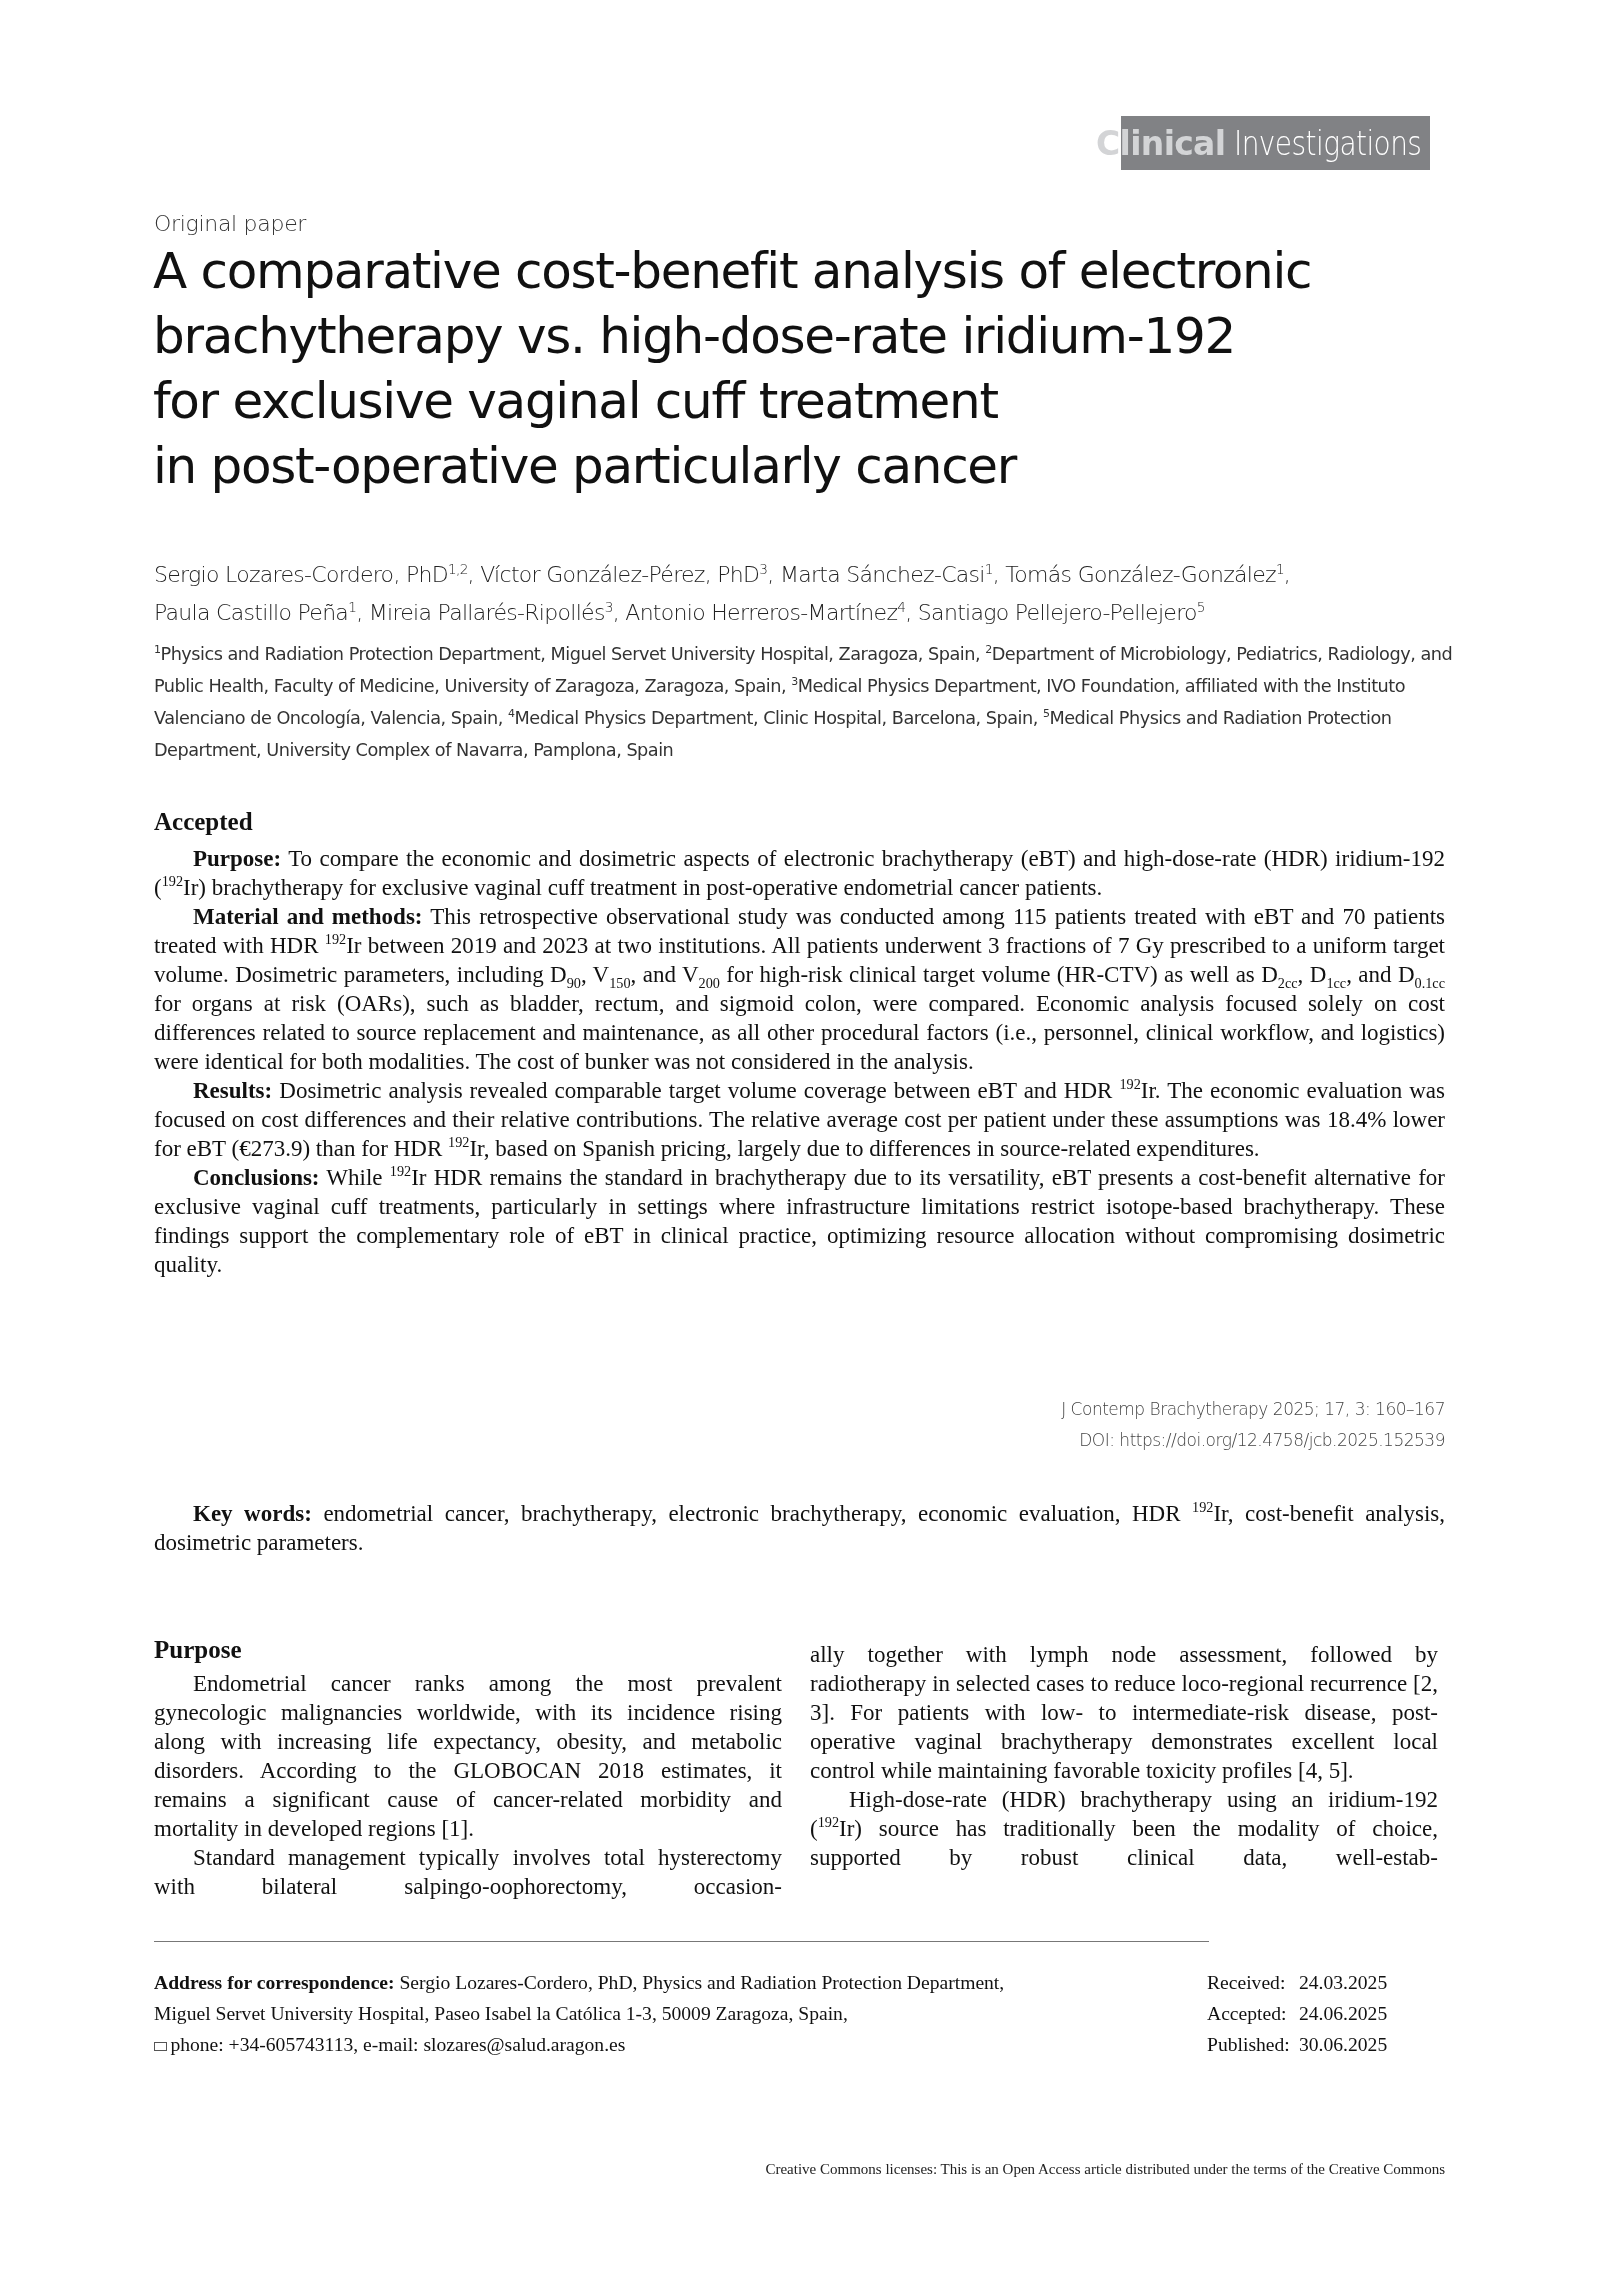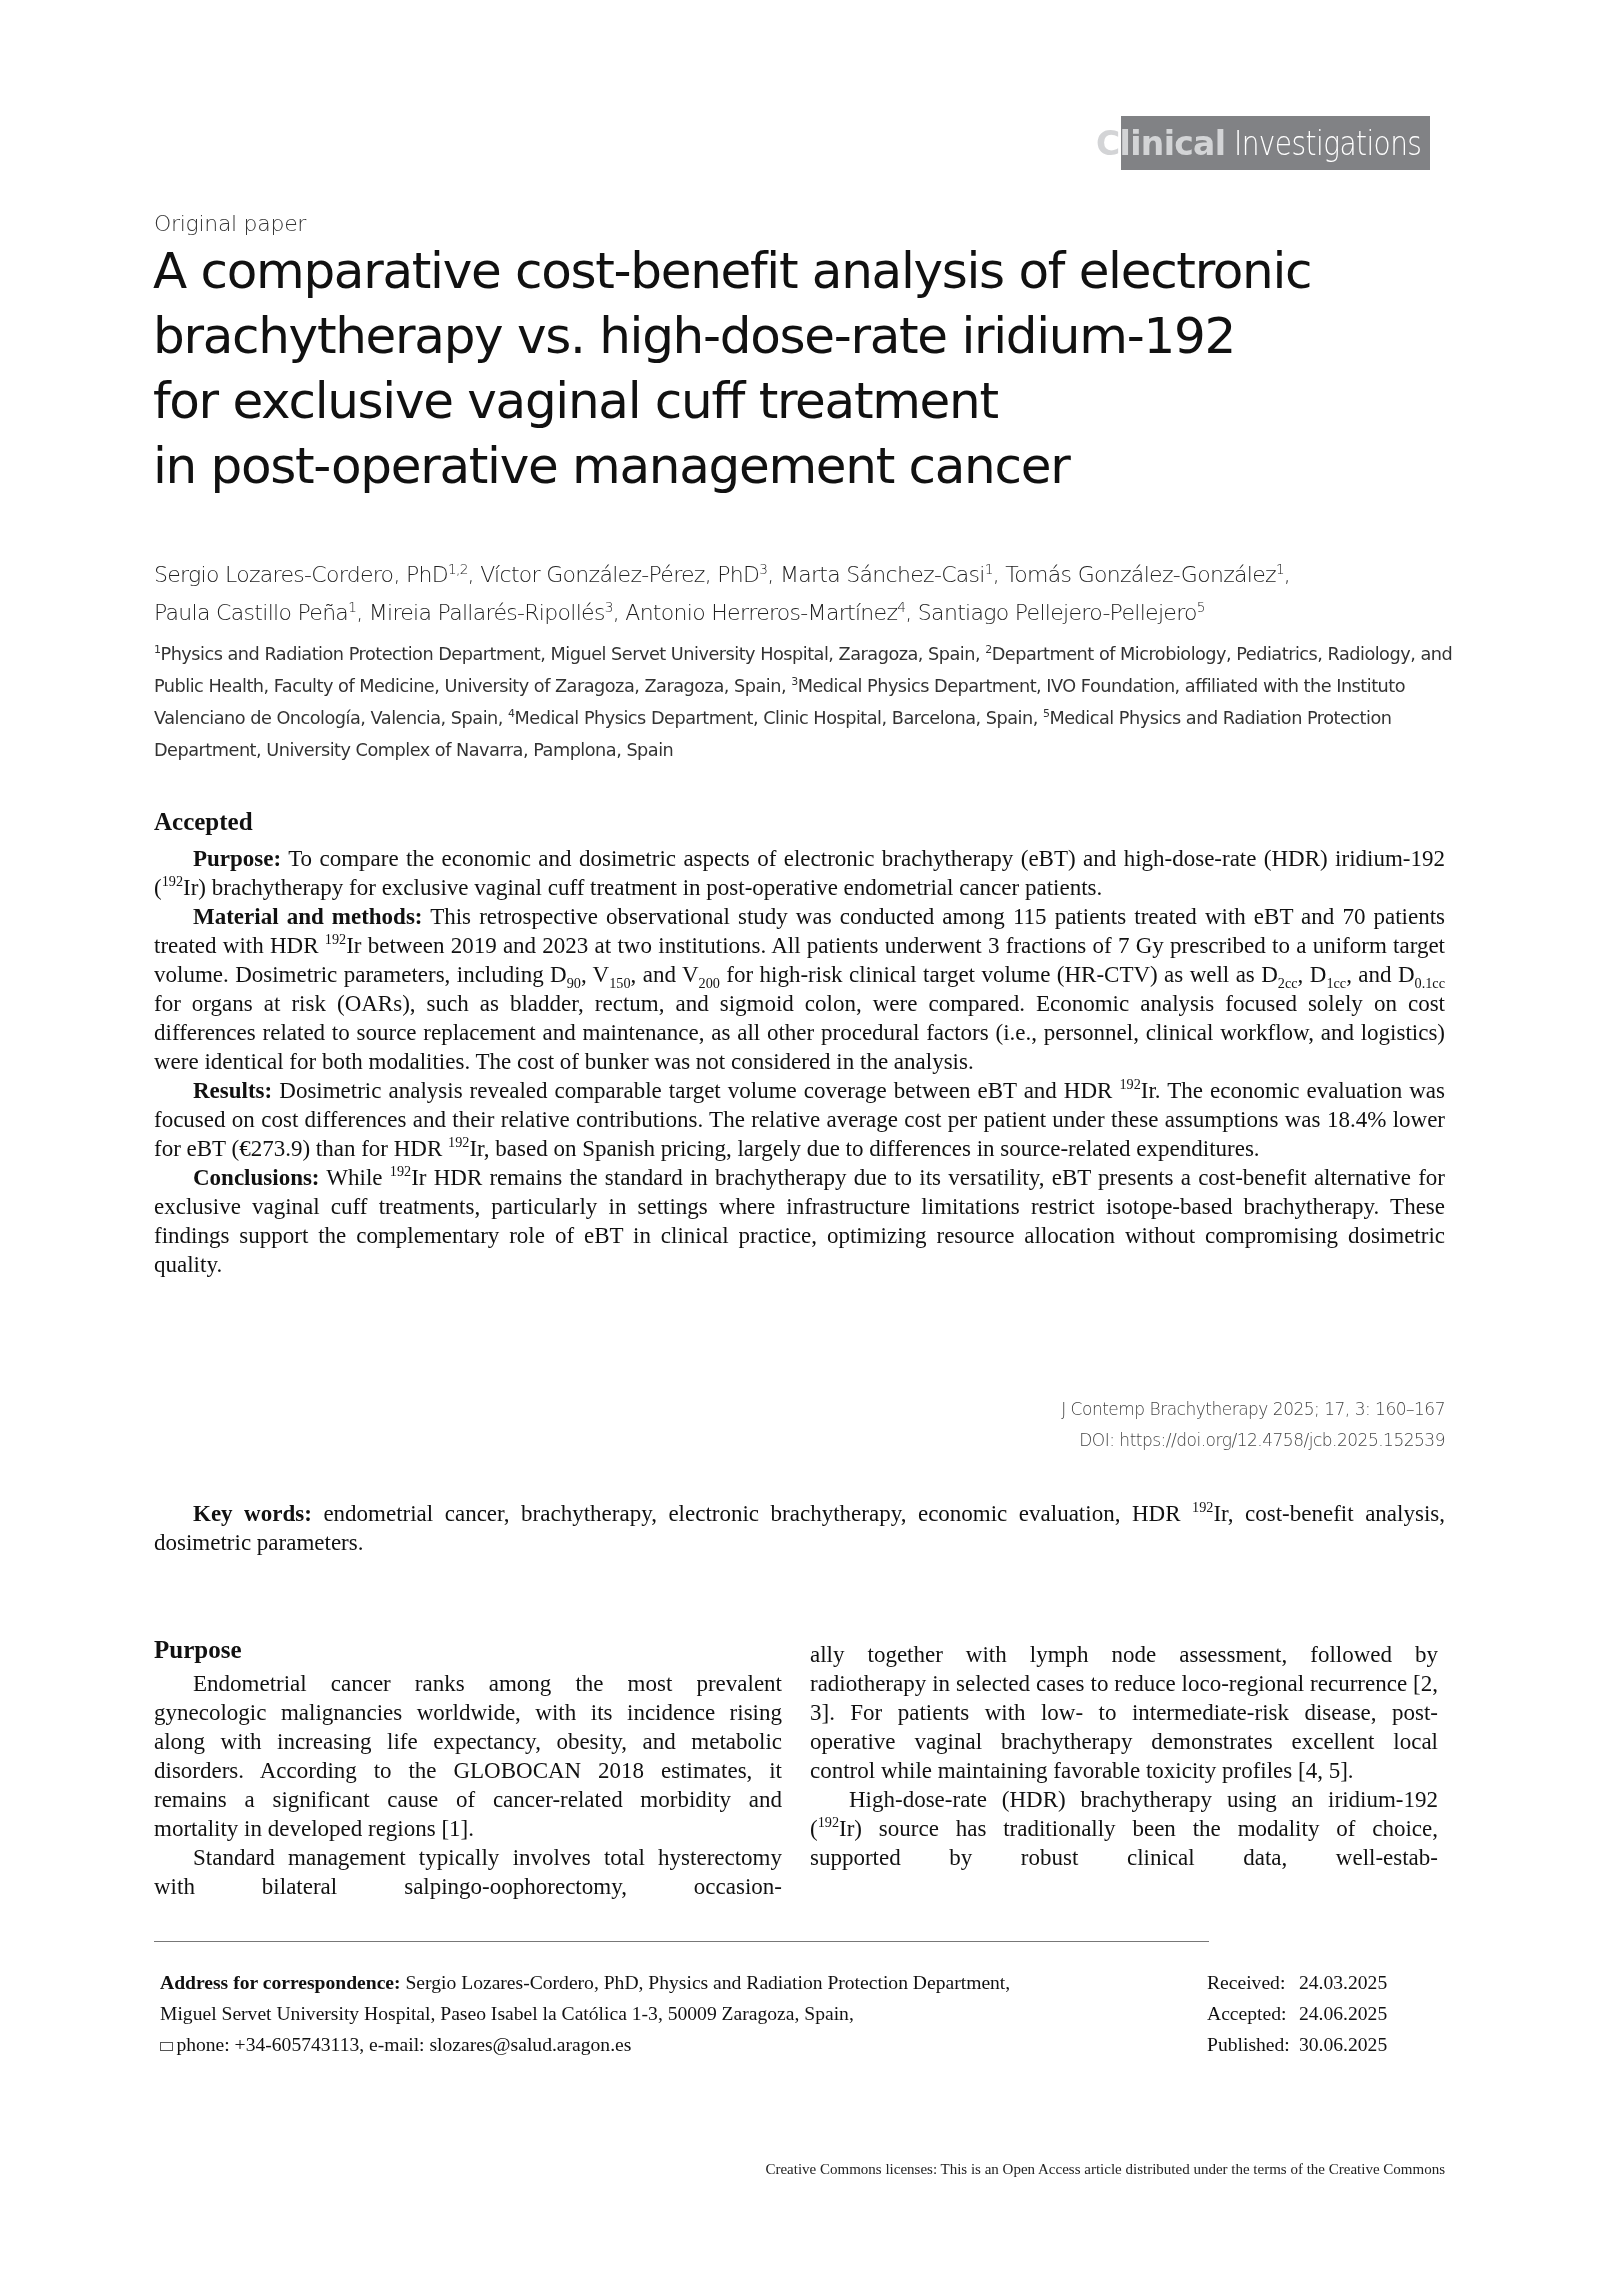--- a/index.html
+++ b/index.html
@@ -38,21 +38,21 @@
   .sec-head { position: absolute; left: 154px; top: 1636px; font-family: "Liberation Serif", serif; font-weight: bold; font-size: 25px; }
   .col { position: absolute; top: 1669px; width: 628px; font-family: "Liberation Serif", serif; font-size: 23px;
          line-height: 29px; text-align: justify; }
   .col p { margin: 0; text-indent: 39px; }
   .col p.cont { text-indent: 0; }
   .col-left { left: 154px; }
   .col-right { left: 810px; }
 
   .rule { position: absolute; left: 154px; top: 1941px; width: 1055px; height: 1.3px; background: #777; }
 
-  .corr { position: absolute; left: 160px; top: 1967px; width: 1021px; font-family: "Liberation Serif", serif;
+  .corr { position: absolute; left: 154px; top: 1967px; width: 1021px; font-family: "Liberation Serif", serif;
           font-size: 19.6px; line-height: 31px; }
   .corr b { font-weight: bold; }
   .dates { position: absolute; left: 1207px; top: 1967px; font-family: "Liberation Serif", serif; font-size: 19.6px; line-height: 31px; }
   .dates .row { display: flex; }
   .dates .lbl { width: 92px; }
   .env { display: inline-block; width: 10.5px; height: 7.9px; border: 0.7px solid #555; margin-right: 3.9px; vertical-align: middle; position: relative; }
 
   .license { position: absolute; right: 178px; top: 2160px; width: 1113px; text-align: right; font-family: "Liberation Serif", serif;
              font-size: 15px; line-height: 19px; color: #222; }
 </style>
@@ -63,21 +63,21 @@
   <span class="b1">Clinical</span>
   <span class="b2">Investigations</span>
 </div>
 
 <div class="orig">Original paper</div>
 
 <h1 class="title">
   <span>A comparative cost-benefit analysis of electronic</span>
   <span>brachytherapy vs. high-dose-rate iridium-192</span>
   <span>for exclusive vaginal cuff treatment</span>
-  <span>in post-operative management cancer</span>
+  <span>in post-operative particularly cancer</span>
 </h1>
 
 <div class="authors">
   <span><span>Sergio Lozares-Cordero, PhD</span><sup>1,2</sup></span>,
   <span><span>Víctor González-Pérez, PhD</span><sup>3</sup></span>,
   <span><span>Marta Sánchez-Casi</span><sup>1</sup></span>,
   <span><span>Tomás González-González</span><sup>1</sup></span>,<br>
   <span><span>Paula Castillo Peña</span><sup>1</sup></span>,
   <span><span>Mireia Pallarés-Ripollés</span><sup>3</sup></span>,
   <span><span>Antonio Herreros-Martínez</span><sup>4</sup></span>,

